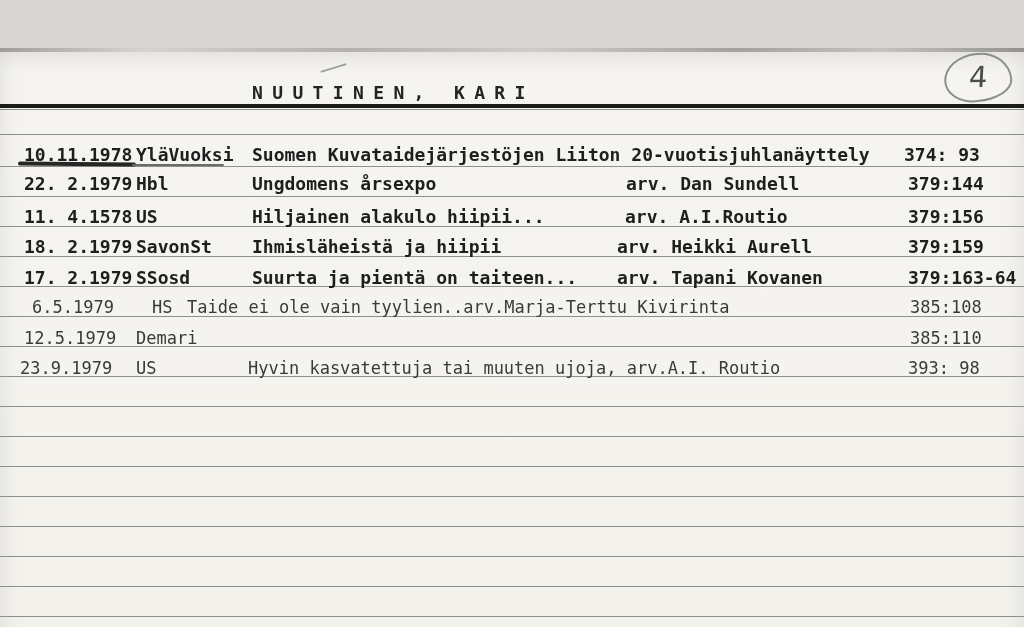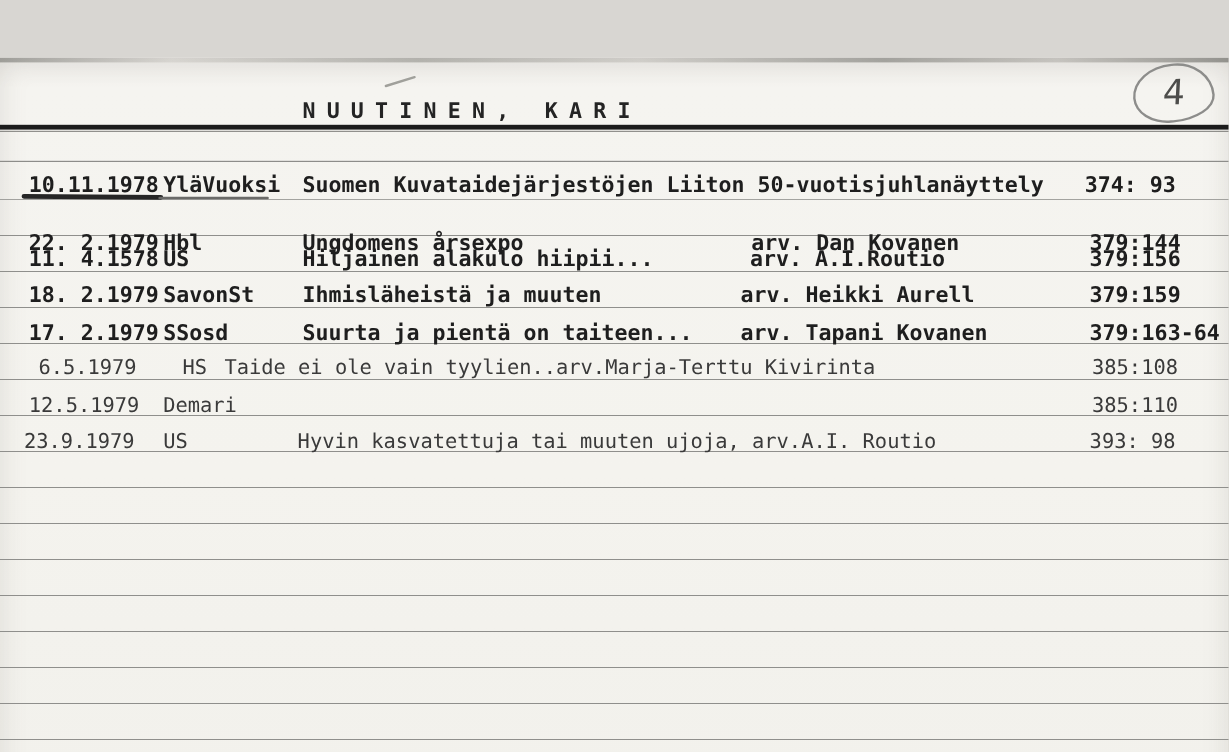--- a/index.html
+++ b/index.html
@@ -84,44 +84,44 @@
   <div class="rule-thick"></div>
   <div class="rule-echo"></div>
   <div class="rule-single"></div>
   <div class="ruled-lines"></div>
   <div class="pen-underline"></div>
   <div class="pen-underline-ext"></div>
 
   <div class="row heavy" style="top:96px">
     <span class="c" style="left:24px">10.11.1978</span>
     <span class="c" style="left:136px">YläVuoksi</span>
-    <span class="c" style="left:252px">Suomen Kuvataidejärjestöjen Liiton 50-vuotisjuhlanäyttely</span>
+    <span class="c" style="left:252px">Suomen Kuvataidejärjestöjen Liiton 20-vuotisjuhlanäyttely</span>
     <span class="c" style="left:904px">374: 93</span>
   </div>
 
-  <div class="row heavy" style="top:144px">
+  <div class="row heavy" style="top:125px">
     <span class="c" style="left:24px">22. 2.1979</span>
     <span class="c" style="left:136px">Hbl</span>
     <span class="c" style="left:252px">Ungdomens årsexpo</span>
-    <span class="c" style="left:626px">arv. Dan Kovanen</span>
+    <span class="c" style="left:626px">arv. Dan Sundell</span>
     <span class="c" style="left:908px">379:144</span>
   </div>
 
   <div class="row heavy" style="top:158px">
     <span class="c" style="left:24px">11. 4.1578</span>
     <span class="c" style="left:136px">US</span>
     <span class="c" style="left:252px">Hiljainen alakulo hiipii...</span>
     <span class="c" style="left:625px">arv. A.I.Routio</span>
     <span class="c" style="left:908px">379:156</span>
   </div>
 
   <div class="row heavy" style="top:188px">
     <span class="c" style="left:24px">18. 2.1979</span>
     <span class="c" style="left:136px">SavonSt</span>
-    <span class="c" style="left:252px">Ihmisläheistä ja muuten</span>
+    <span class="c" style="left:252px">Ihmisläheistä ja hiipii</span>
     <span class="c" style="left:617px">arv. Heikki Aurell</span>
     <span class="c" style="left:908px">379:159</span>
   </div>
 
   <div class="row heavy" style="top:219px">
     <span class="c" style="left:24px">17. 2.1979</span>
     <span class="c" style="left:136px">SSosd</span>
     <span class="c" style="left:252px">Suurta ja pientä on taiteen...</span>
     <span class="c" style="left:617px">arv. Tapani Kovanen</span>
     <span class="c" style="left:908px">379:163-64</span>

